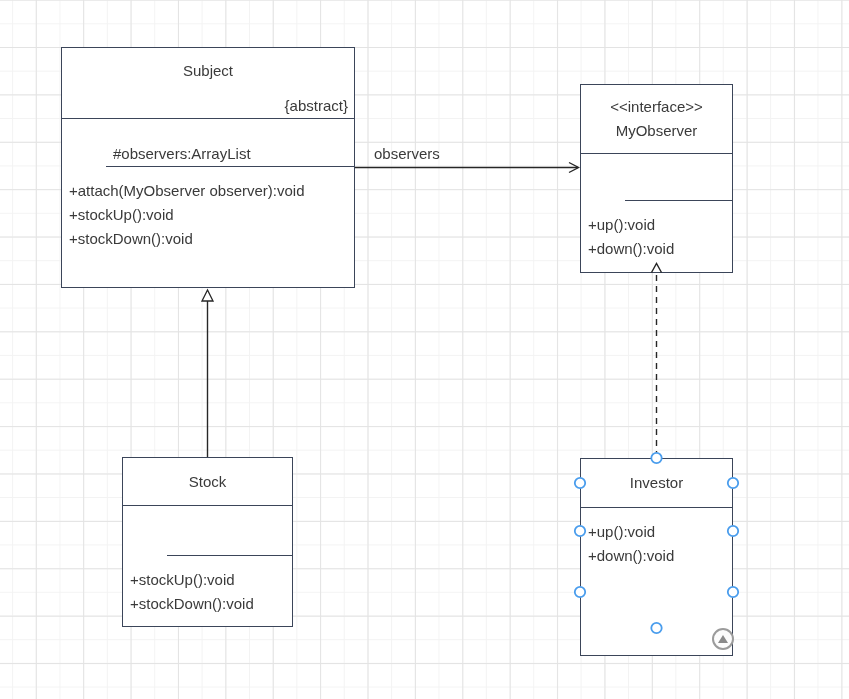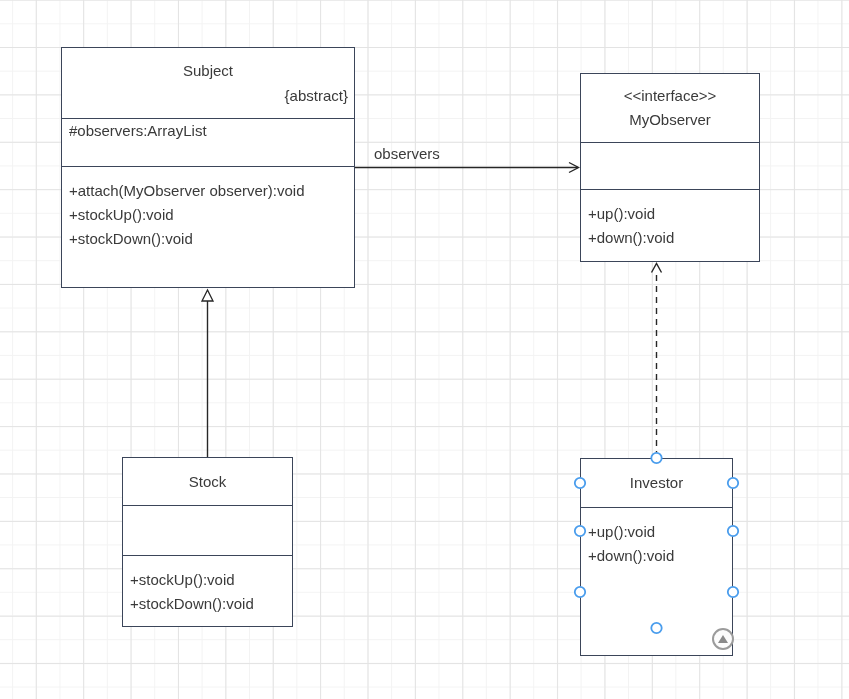--- a/index.html
+++ b/index.html
@@ -53,24 +53,24 @@
     text-align:center;
     font-size:15px;
     line-height:24px;
     white-space:nowrap;
   }
   .cls-tag{
     text-align:right;
     font-size:15px;
     line-height:20px;
     padding-right:6px;
-    margin-top:5px;
-    white-space:nowrap;
-  }
-  .attrs-comp{display:flex;flex-direction:column;justify-content:flex-start;}
+    margin-top:15px;
+    white-space:nowrap;
+  }
+  .attrs-comp{display:flex;flex-direction:column;justify-content:flex-end;margin-left:44px;}
   .methods-comp{flex:1;padding-top:12px;}
   .member-line{
     font-size:15px;
     line-height:24px;
     height:24px;
     padding-left:7px;
     white-space:nowrap;
   }
   
   .title-comp.tagged{justify-content:flex-start;padding-top:13px;}
@@ -126,21 +126,21 @@
     <div class="comp divided attrs-comp" style="height:48px;">
         <div class="member-line">#observers:ArrayList</div>
       </div>
     <div class="comp methods-comp">
         <div class="member-line">+attach(MyObserver observer):void</div>
         <div class="member-line">+stockUp():void</div>
         <div class="member-line">+stockDown():void</div>
       </div>
   </div>
 
-  <div class="uml-box" style="left:580px;top:73px;width:180px;height:189px;">
+  <div class="uml-box" style="left:580px;top:84px;width:153px;height:189px;">
     <div class="comp divided title-comp" style="height:69px;">
       <div class="cls-stereotype">&lt;&lt;interface&gt;&gt;</div>
       <div class="cls-stereotype">MyObserver</div>
     </div>
     <div class="comp divided attrs-comp" style="height:47px;"></div>
     <div class="comp methods-comp">
         <div class="member-line">+up():void</div>
         <div class="member-line">+down():void</div>
       </div>
   </div>

